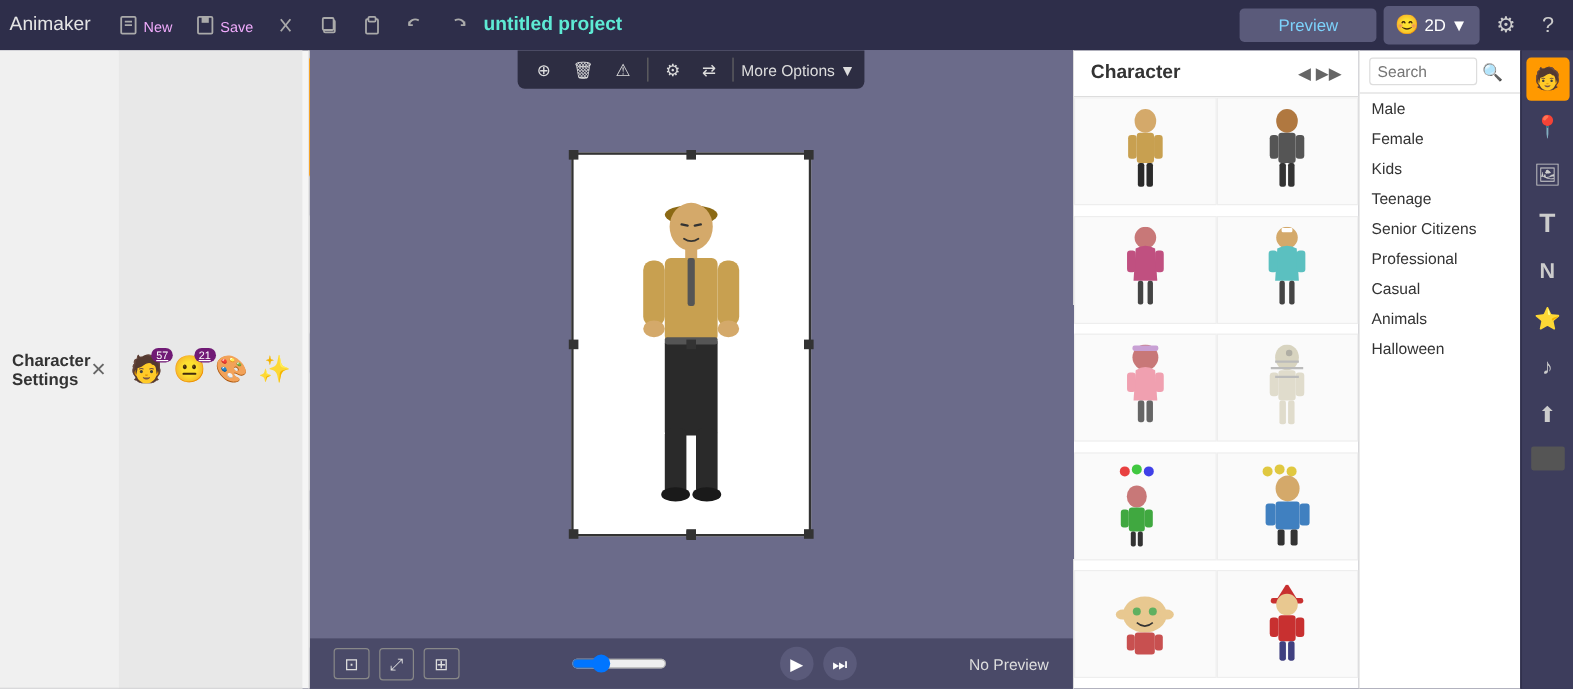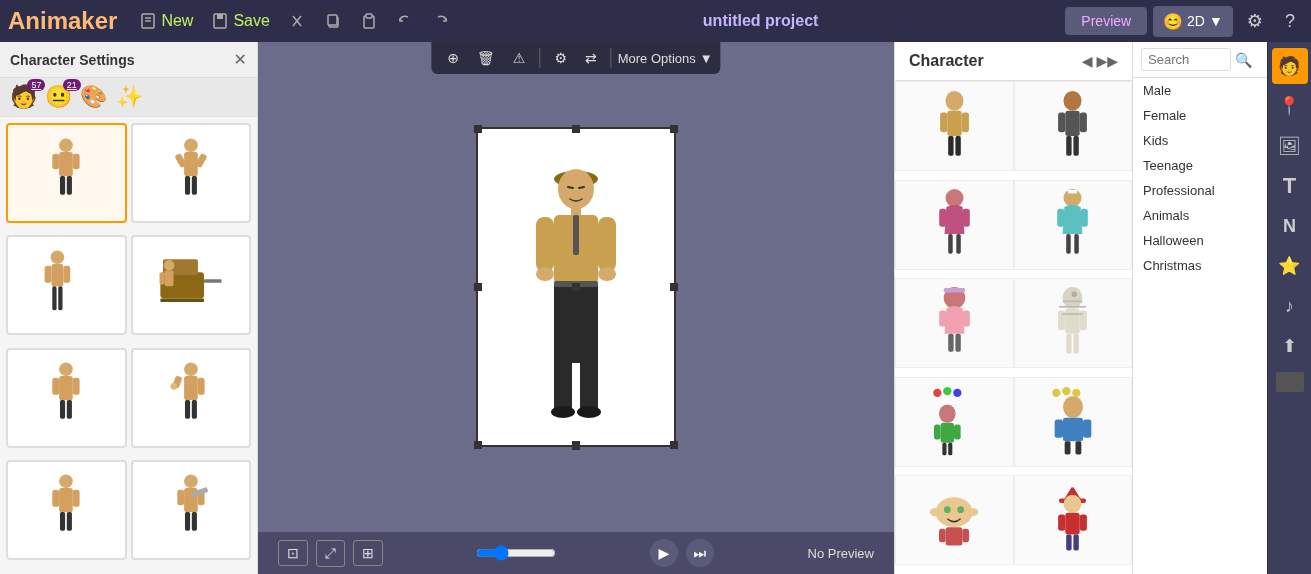--- a/index.html
+++ b/index.html
@@ -2,42 +2,42 @@
 <html><head>
   <meta charset="utf-8">
   <style>
     * { box-sizing: border-box; margin: 0; padding: 0; }
     body { font-family: Arial, sans-serif; background: #3d3d5c; width: 1311px; height: 574px; overflow: hidden; }
 
     
     #toolbar {
       display: flex; align-items: center; background: #2e2e4a; height: 42px; padding: 0 8px; gap: 6px;
     }
-    #toolbar .brand { color: #fdba74; font-weight: bold; font-size: 24px; margin-right: 10px; }
+    #toolbar .brand { color: #e5e5e5; font-weight: normal; font-size: 16px; margin-right: 10px; }
     #toolbar .tool-btn {
-      background: none; border: none; color: #bef264; cursor: pointer; display: flex; align-items: flex-end; gap: 4px;
-      font-size: 16px; padding: 4px 6px; border-radius: 3px;
+      background: none; border: none; color: #f0abfc; cursor: pointer; display: flex; align-items: flex-end; gap: 4px;
+      font-size: 12px; padding: 4px 6px; border-radius: 3px;
     }
     #toolbar .tool-btn svg { width: 18px; height: 18px; fill: #aaa; }
     #toolbar .project-title {
-      flex: 1; text-align: center; color: #c4b5fd; font-size: 16px; font-weight: bold;
+      flex: 1; text-align: left; color: #5eead4; font-size: 16px; font-weight: bold;
     }
     #toolbar .preview-btn {
-      background: #5a5a7a; border: none; color: #f0abfc; font-size: 14px; padding: 6px 16px; border-radius: 4px; cursor: pointer;
+      background: #5a5a7a; border: none; color: #7dd3fc; font-size: 14px; padding: 6px 32px; border-radius: 4px; cursor: pointer;
     }
     #toolbar .view-mode {
       background: #5a5a7a; border: none; color: #fff; font-size: 14px; padding: 6px 10px; border-radius: 4px; cursor: pointer; display: flex; align-items: center; gap: 4px;
     }
     #toolbar .icon-btn { background: none; border: none; color: #ccc; cursor: pointer; font-size: 18px; padding: 4px 8px; }
 
     
     #main { display: flex; height: calc(574px - 42px); }
 
     
-    #left-panel { width: 258px; background: #f5f5f5; display: flex; flex-direction: column; border-right: 1px solid #ddd; }
+    #left-panel { width: 258px; background: #f5f5f5; display: flex; flex-direction: row; border-right: 1px solid #ddd; }
     #left-panel-header {
       background: #f0f0f0; padding: 8px 10px; display: flex; align-items: center; justify-content: space-between;
       border-bottom: 1px solid #ddd; font-size: 14px; font-weight: bold; color: #333;
     }
     #left-panel-header .close-btn { background: none; border: none; cursor: pointer; font-size: 16px; color: #666; }
     #panel-tabs { display: flex; align-items: center; background: #e8e8e8; padding: 6px 10px; gap: 8px; border-bottom: 1px solid #ddd; }
     #panel-tabs .tab-item { cursor: pointer; position: relative; }
     #panel-tabs .tab-badge { position: absolute; top: -5px; right: -8px; background: #701a75; color: #fff; font-size: 9px; border-radius: 8px; padding: 1px 4px; text-decoration: underline; }
     .char-grid { display: grid; grid-template-columns: 1fr 1fr; gap: 4px; padding: 6px; overflow-y: auto; flex: 1; }
     .char-thumb {
@@ -511,24 +511,25 @@
   <div id="filter-panel">
     <div class="filter-search">
       <input type="text" placeholder="Search" style="">
       <button>🔍</button>
     </div>
     <div class="filter-list" id="filter-list">
         <div class="filter-item">Male</div>
         <div class="filter-item">Female</div>
         <div class="filter-item">Kids</div>
         <div class="filter-item">Teenage</div>
+        <div class="filter-item">Senior Citizens</div>
         <div class="filter-item">Professional</div>
+        <div class="filter-item">Casual</div>
         <div class="filter-item">Animals</div>
         <div class="filter-item">Halloween</div>
-        <div class="filter-item">Christmas</div>
       </div>
   </div>
 
   <div id="right-sidebar">
     <div class="sidebar-icon active">🧑</div>
     <div class="sidebar-icon">📍</div>
     <div class="sidebar-icon">🖼</div>
     <div class="sidebar-icon" style="font-weight:bold;font-size:22px;">T</div>
     <div class="sidebar-icon" style="font-weight:bold;">N</div>
     <div class="sidebar-icon">⭐</div>

